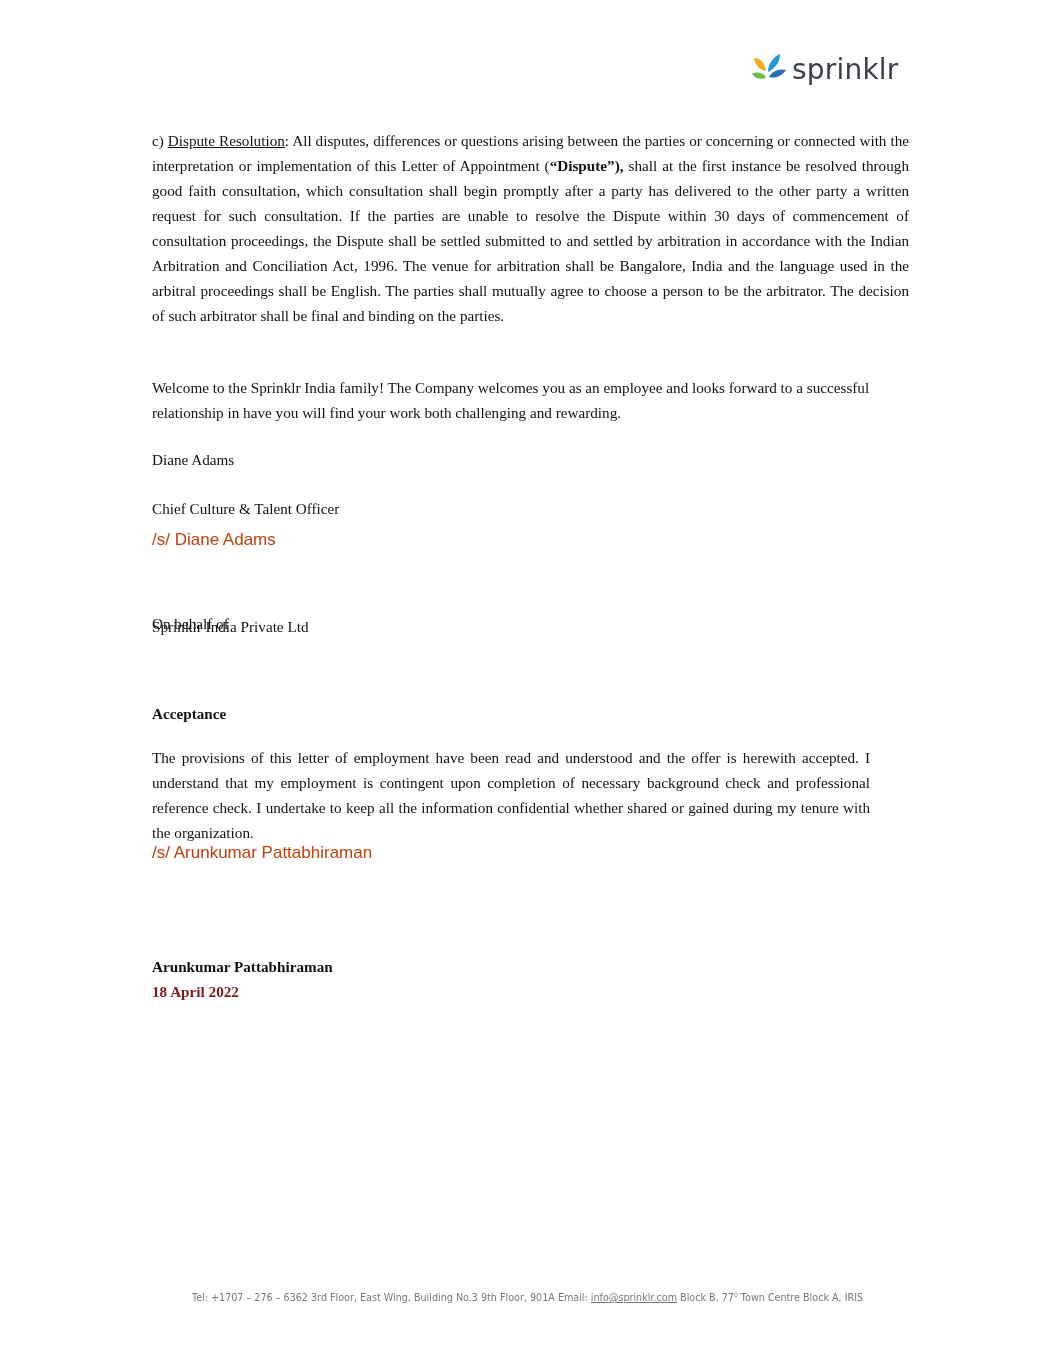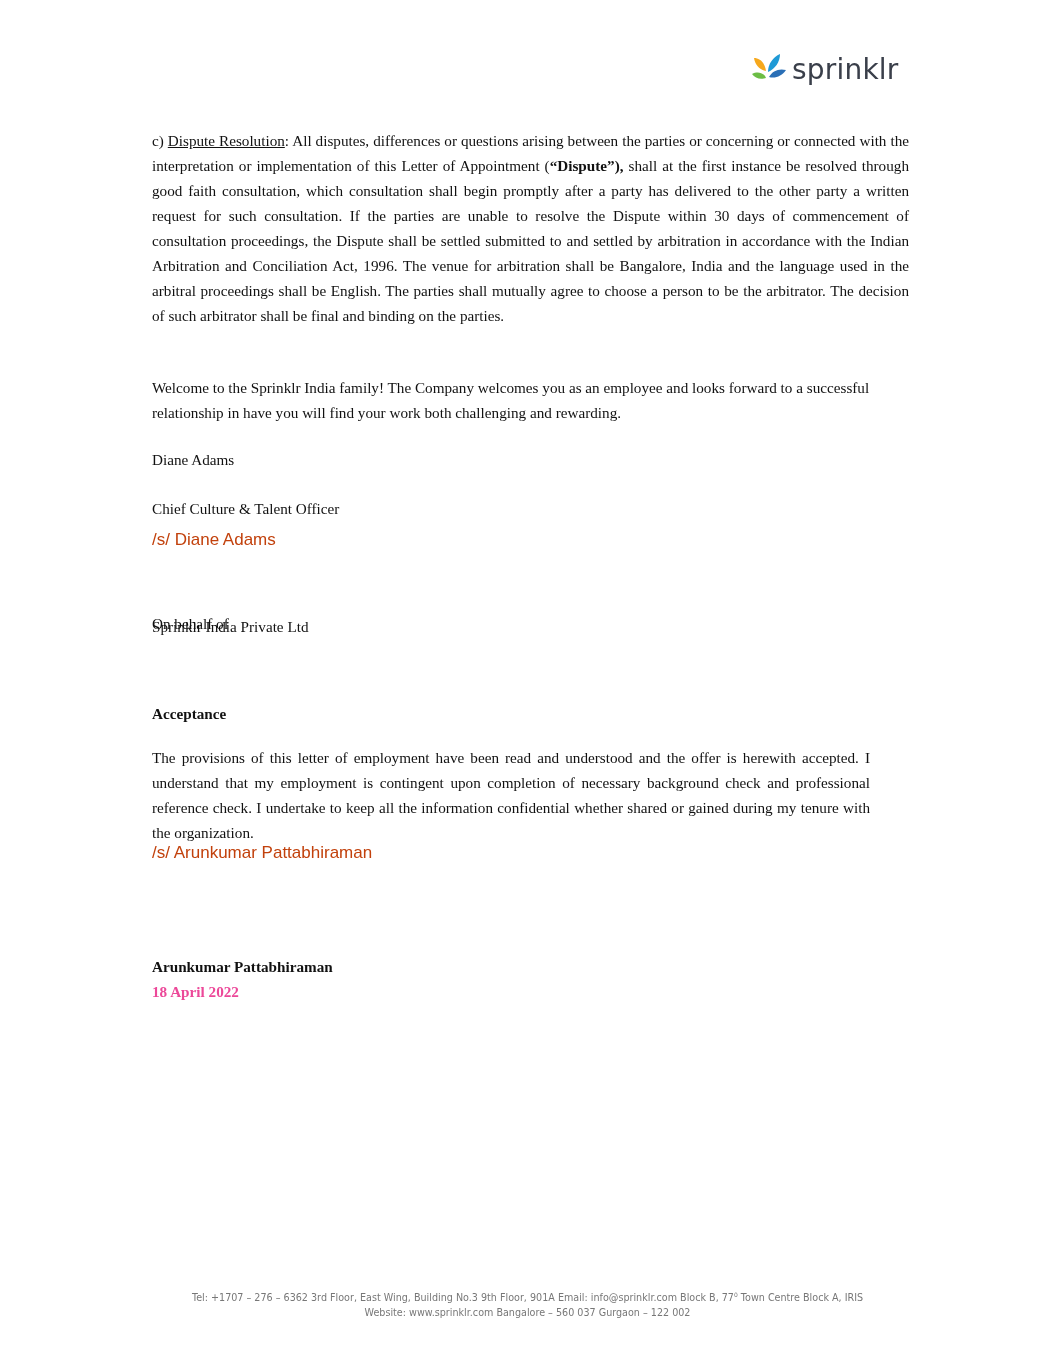--- a/index.html
+++ b/index.html
@@ -7,22 +7,22 @@
          font-family:"Liberation Sans", "DejaVu Sans", sans-serif; color:#111; }
   .logo { position:absolute; left:750px; top:52px; display:flex; align-items:center; }
   .logo svg { width:38px; height:34px; }
   .logo-text { font-family:"DejaVu Sans", sans-serif; font-size:28px; color:#3a3f4a; margin-left:4px; letter-spacing:0.2px; }
   .body-text { position:absolute; left:152px; font-family:Liberation Serif, serif; font-size:15.2px; line-height:25px; color:#111; }
   .just { text-align:justify; text-align-last:left; }
   .u { text-decoration:underline; }
   .b { font-weight:bold; }
   .sig { position:absolute; left:152px; font-family:"Liberation Sans", sans-serif; font-size:17px; color:#c2410c; }
   .footer { position:absolute; left:0; width:1055px; text-align:center; font-family:"DejaVu Sans", sans-serif; font-size:9.6px; color:#777; line-height:15px; }
-  .footer a { color:#777; }
-  .date { color:#ec4899; }
+  .footer a { color:#777; text-decoration:underline; }
+  .date { color:#7f1d1d; }
 </style>
 </head>
 <body>
 
 <div class="logo">
   <svg viewBox="0 0 38 34">
     <path d="M4 6 C10 6 15 11 16 19 C10 18 5 13 4 6 Z" fill="#f6a81c"></path>
     <path d="M2 22 C8 19 14 21 16 26 C10 28 5 26 2 22 Z" fill="#6cbd45"></path>
     <path d="M30 2 C30 10 25 17 18 20 C18 12 23 5 30 2 Z" fill="#1f9ad6"></path>
     <path d="M36 18 C32 24 25 27 19 25 C22 19 29 16 36 18 Z" fill="#2a6fb6"></path>
@@ -48,14 +48,13 @@
 
 <div class="body-text just" style="top:745px; width:718px;">The provisions of this letter of employment have been read and understood and the offer is herewith accepted. I understand that my employment is contingent upon completion of necessary background check and professional reference check. I undertake to keep all the information confidential whether shared or gained during my tenure with the organization.</div>
 
 <div class="sig" style="top:843px;">/s/ Arunkumar Pattabhiraman</div>
 
 <div class="body-text b" style="top:954px;">Arunkumar Pattabhiraman</div>
 <div class="body-text b date" style="top:979px;">18 April 2022</div>
 
 <div class="footer" style="top:1287px;">
   <div><span>Tel: +1707 – 276 – 6362 3rd Floor, East Wing, Building No.3 9th Floor, 901A Email: </span><a>info@sprinklr.com</a><span> Block B, 77</span><sup style="font-size:6px">0</sup><span> Town Centre Block A, IRIS</span></div>
-  <div><span>Website: </span><a>www.sprinklr.com</a><span> Bangalore – 560 037 Gurgaon – 122 002</span></div>
 </div>
 
 </body></html>

